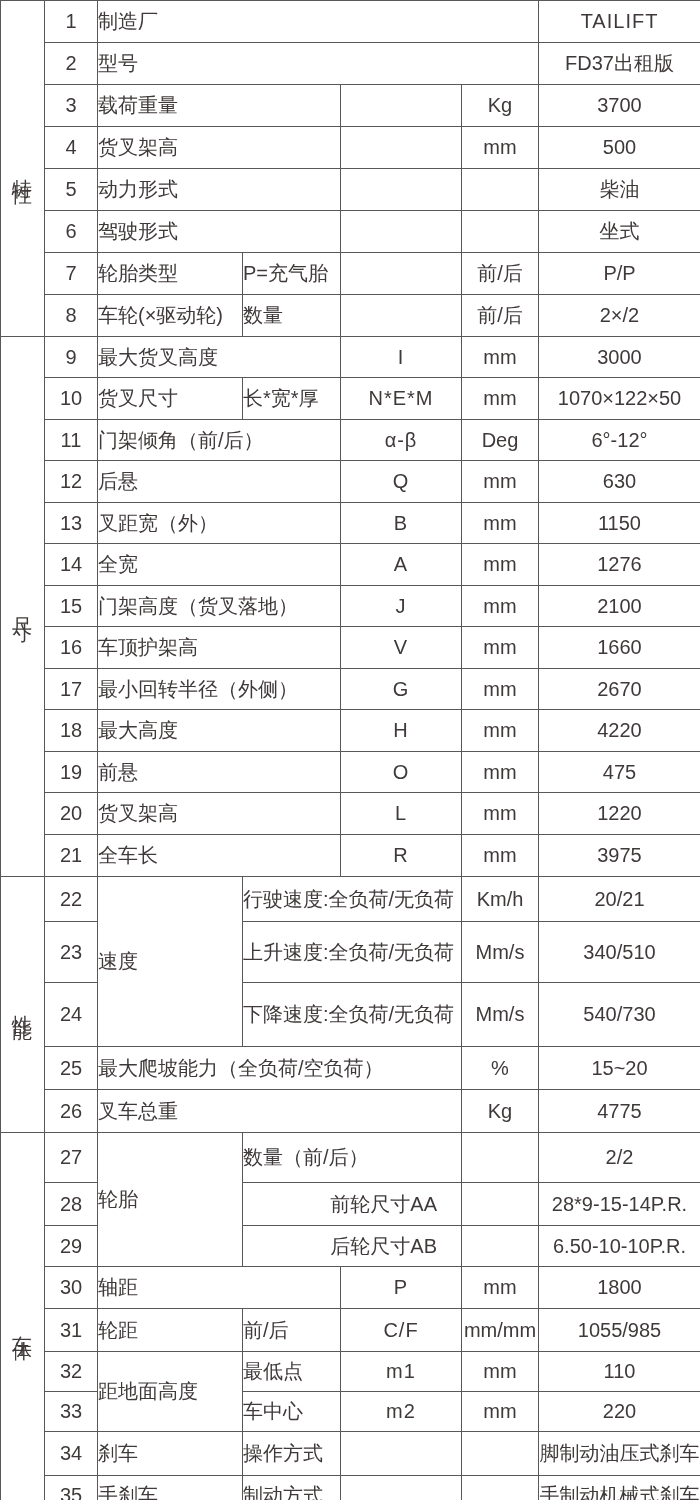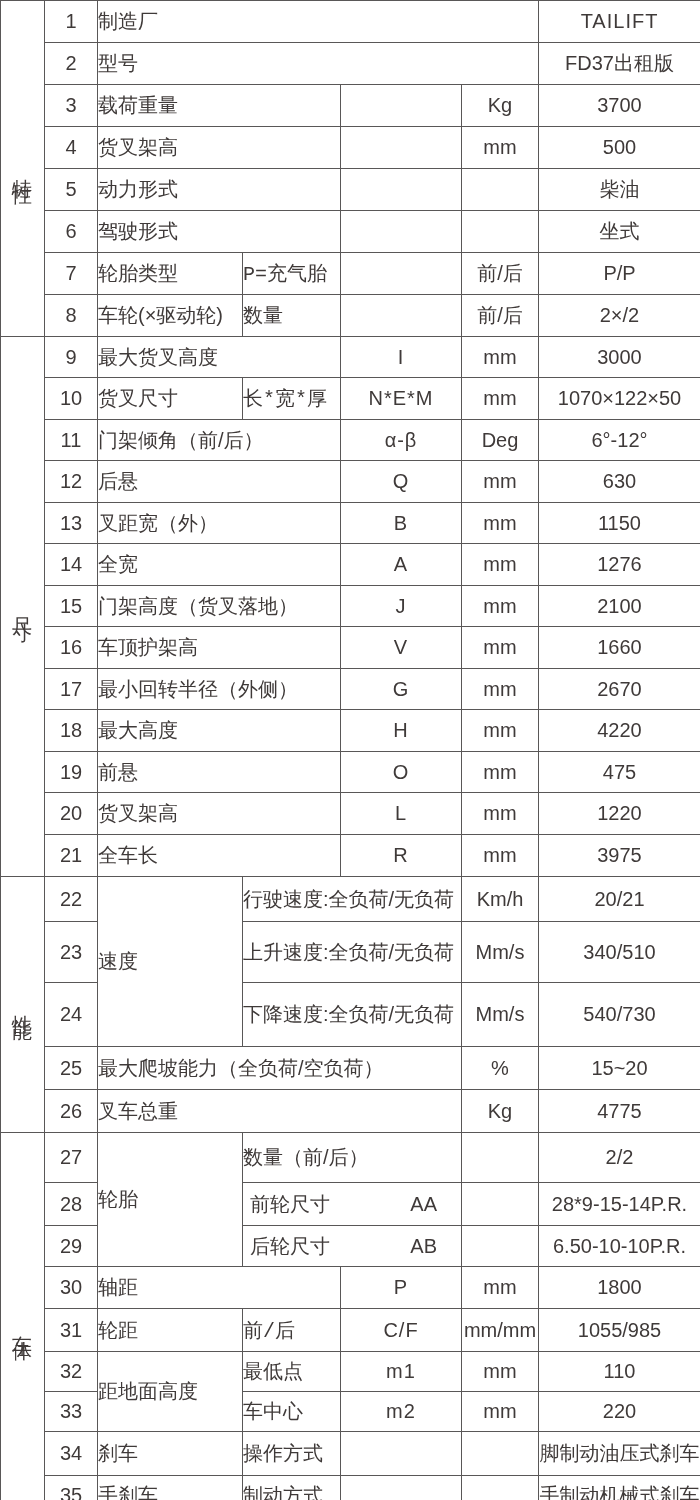--- a/index.html
+++ b/index.html
@@ -37,36 +37,36 @@
   }
   td.cat span {
     display: inline-block;
     writing-mode: vertical-rl;
     text-orientation: upright;
     letter-spacing: 6px;
     line-height: 1;
   }
   td.num   { text-align: center; font-size: 21px; }
   td.label { text-align: left; padding-left: 8px; }
-  td.sub   { text-align: left; padding-left: 7px; font-family: Liberation Mono, monospace; }
+  td.sub   { text-align: left; padding-left: 7px; }
   td.speed { text-align: left; padding-left: 7px; font-size: 19px; }
   td.sym   { text-align: center; letter-spacing: 1px; }
   td.unit  { text-align: center; font-size: 20px; }
   td.val   { text-align: center; }
   td.brand {
     text-align: center;
     font-size: 29px;
     font-weight: bold;
     color: #1c1815;
     letter-spacing: 1px;
   }
   td.haspair { padding-left: 0; }
   td.haspair .pair {
     display: flex;
-    justify-content: space-between;
+    justify-content: flex-end;
     align-items: center;
     padding-left: 7px;
     padding-right: 24px;
   }
 </style>
 </head>
 <body>
 
 <table class="spec">
   <colgroup>

